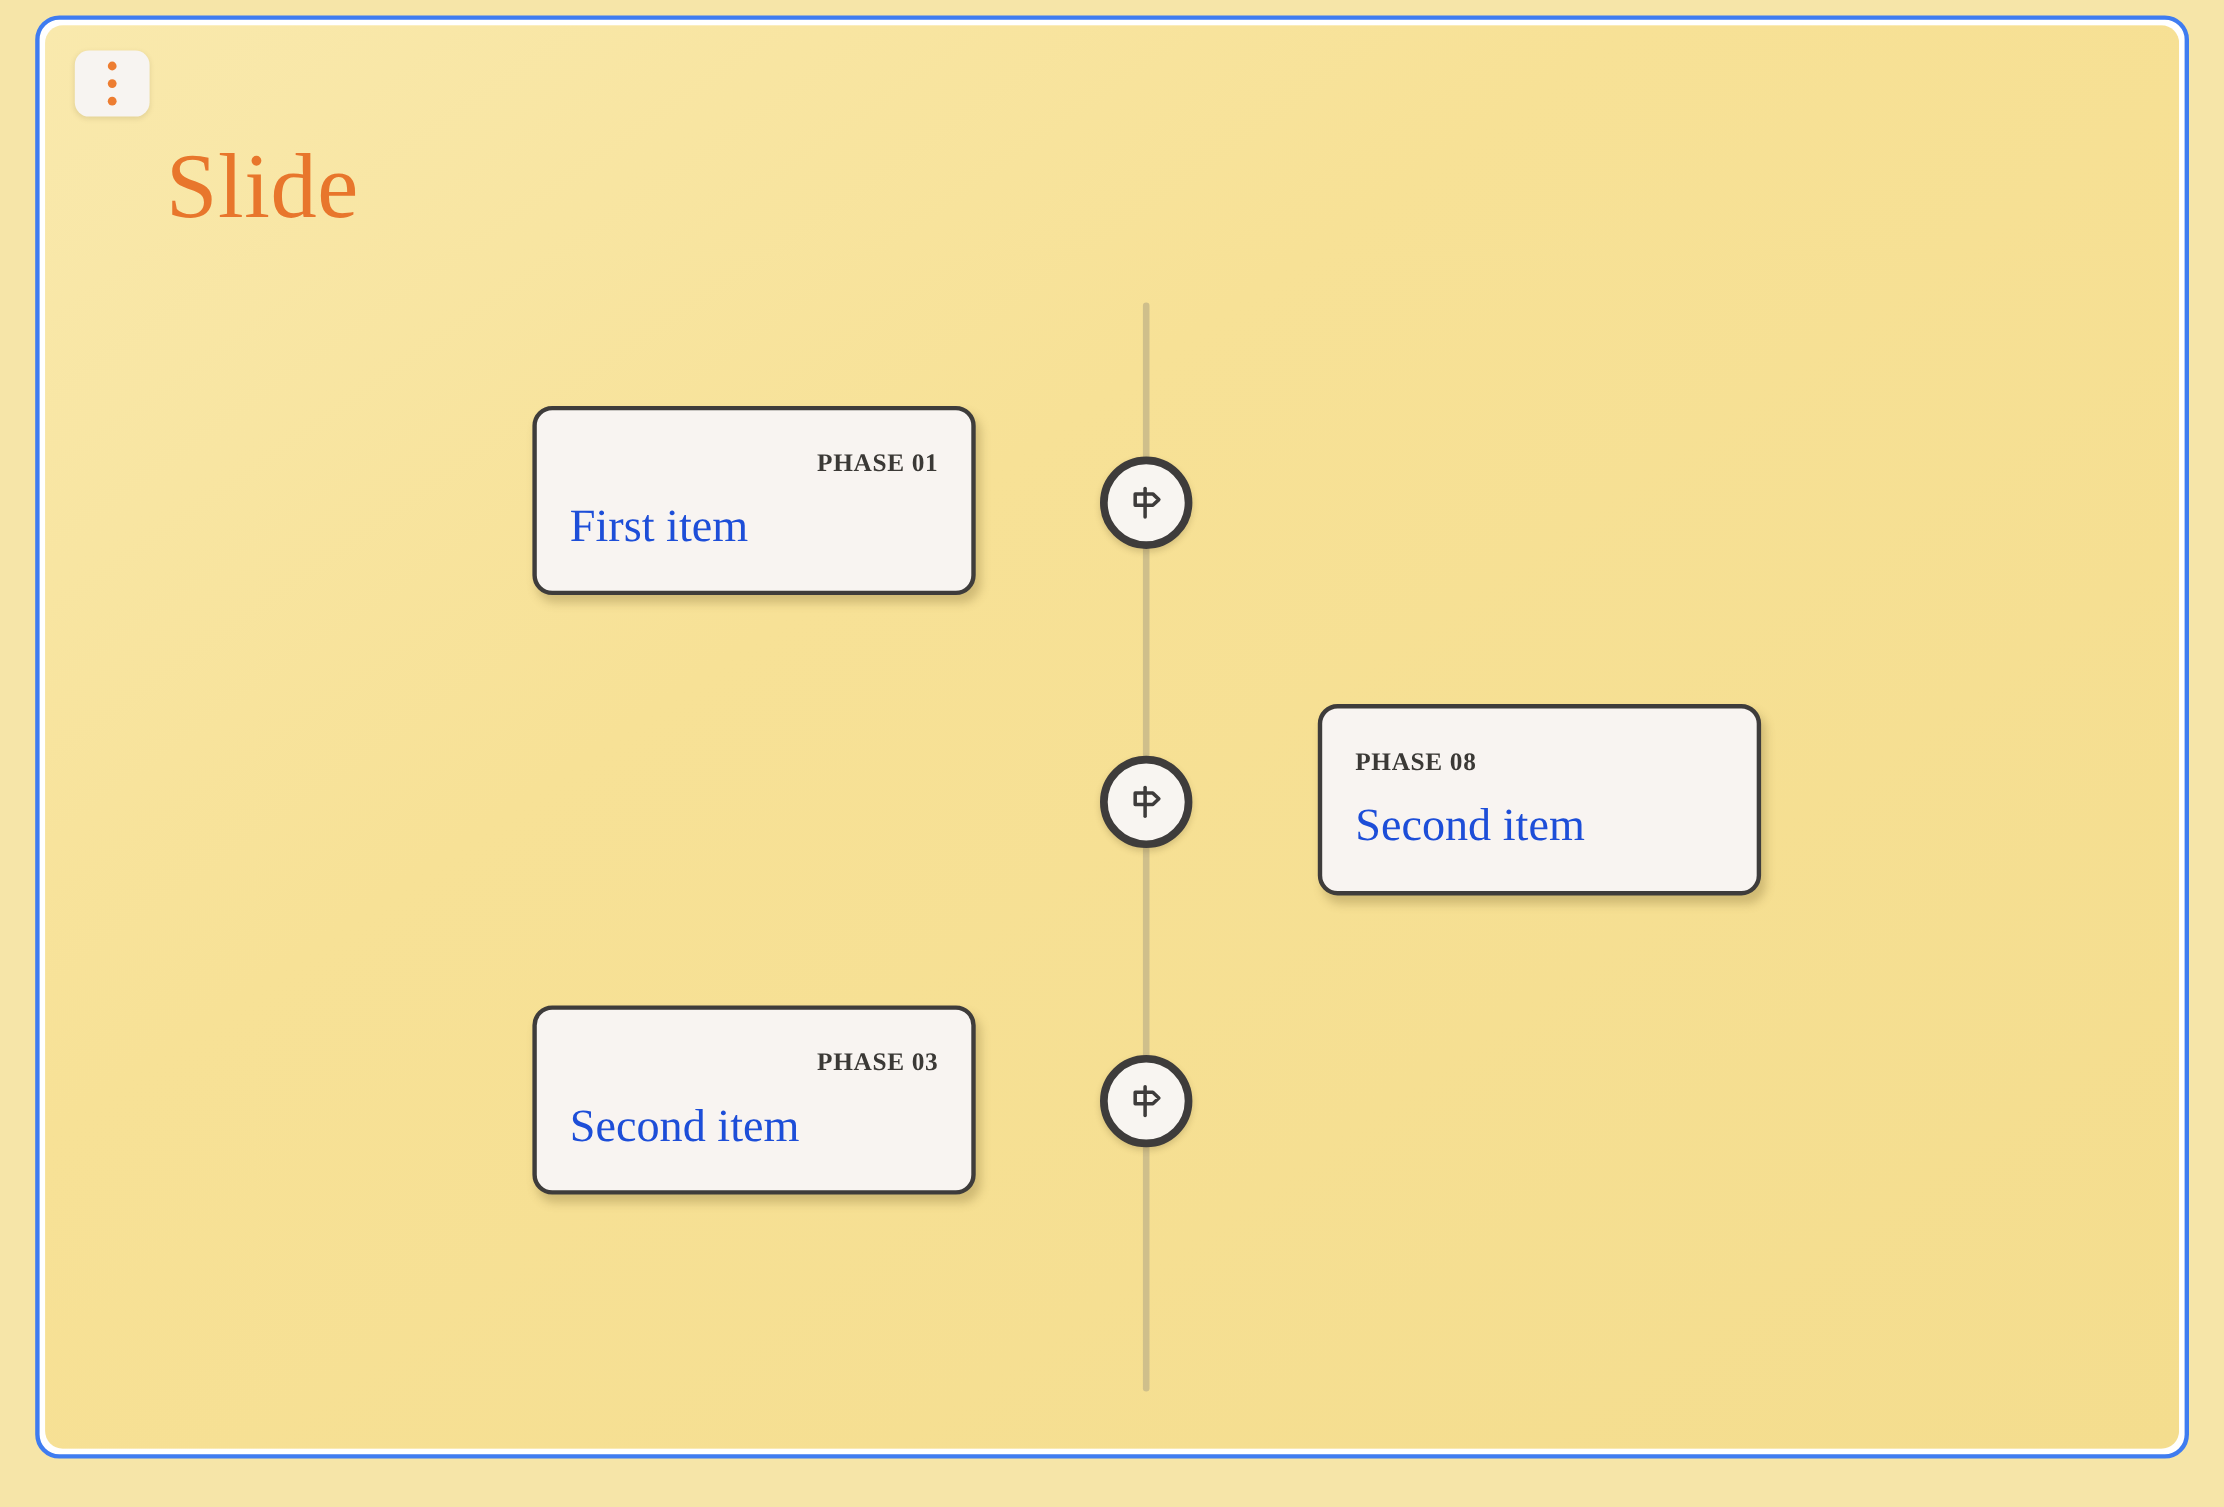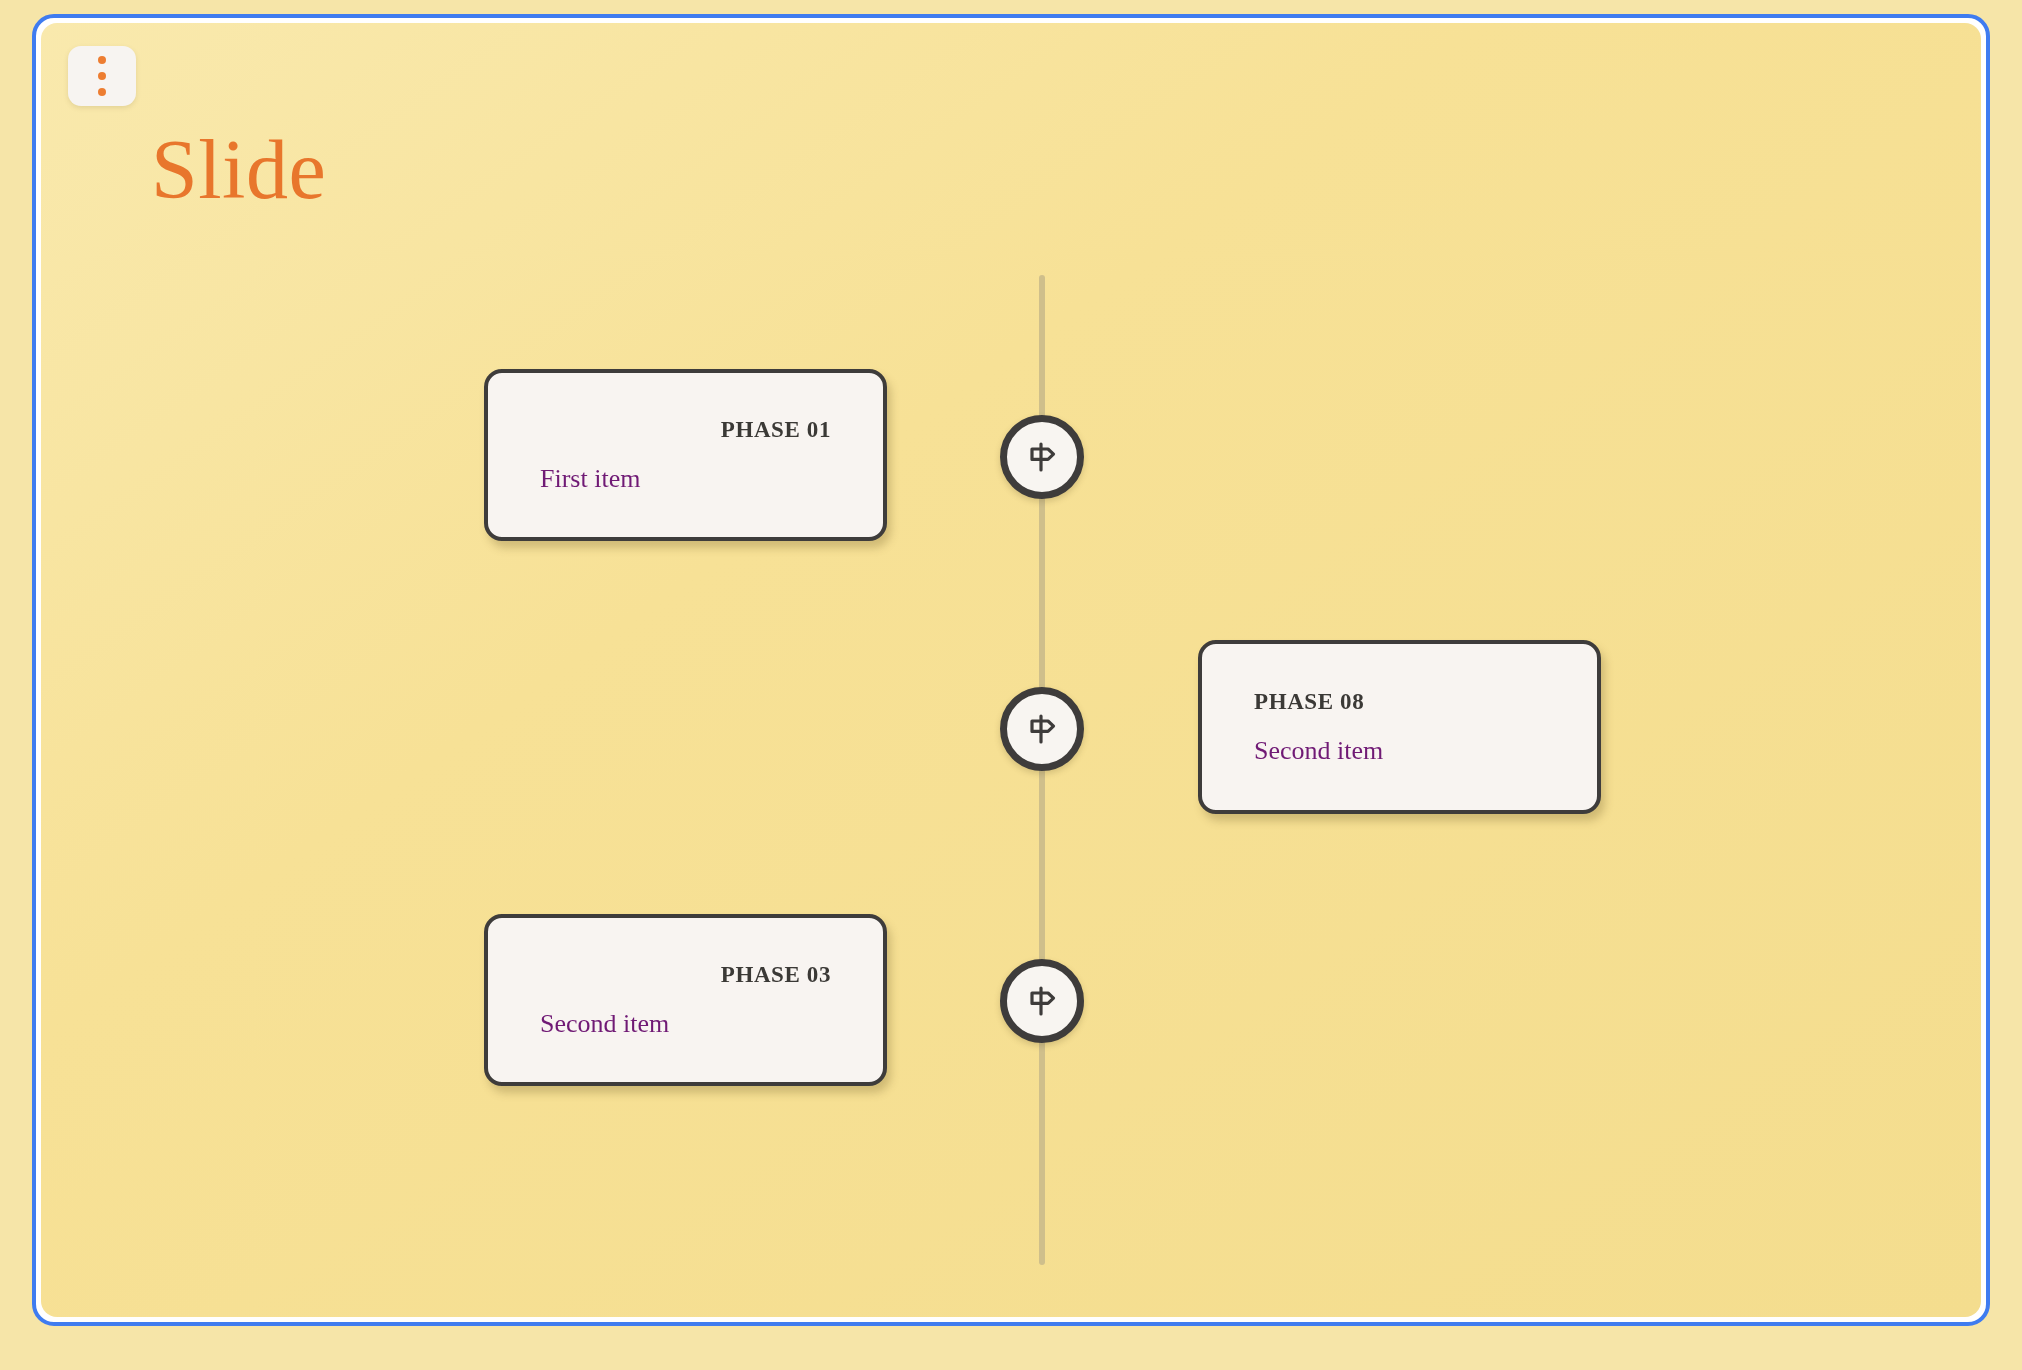--- a/index.html
+++ b/index.html
@@ -104,38 +104,38 @@
   .timeline-marker svg { display: block; }
 
   
   .phase-card {
     position: absolute;
     box-sizing: border-box;
     background: #f8f4f1;
     border: 4px solid #3e3c3b;
     border-radius: 18px;
     box-shadow: 4px 7px 9px rgba(120, 100, 45, 0.30);
-    padding: 30px 52px;
+    padding: 30px 30px;
     display: flex;
     flex-direction: column;
     justify-content: center;
   }
   .phase-label {
     font-family: "Liberation Serif", serif;
     font-weight: 700;
     font-size: 23px;
     letter-spacing: 0.6px;
     color: #3b3936;
     margin-bottom: 22px;
   }
   .phase-text {
     font-family: "Liberation Serif", serif;
     font-weight: 400;
-    font-size: 26px;
-    color: #701a75;
+    font-size: 42px;
+    color: #1d4ed8;
     line-height: 1.1;
   }
   .align-right { text-align: right; }
   .align-left  { text-align: left; }
 
   
   .card-0 { left: 443px;  top: 346px;  width: 403px; height: 172px; }
   .card-1 { left: 1157px; top: 617px;  width: 403px; height: 174px; }
   .card-2 { left: 443px;  top: 891px;  width: 403px; height: 172px; }
 

